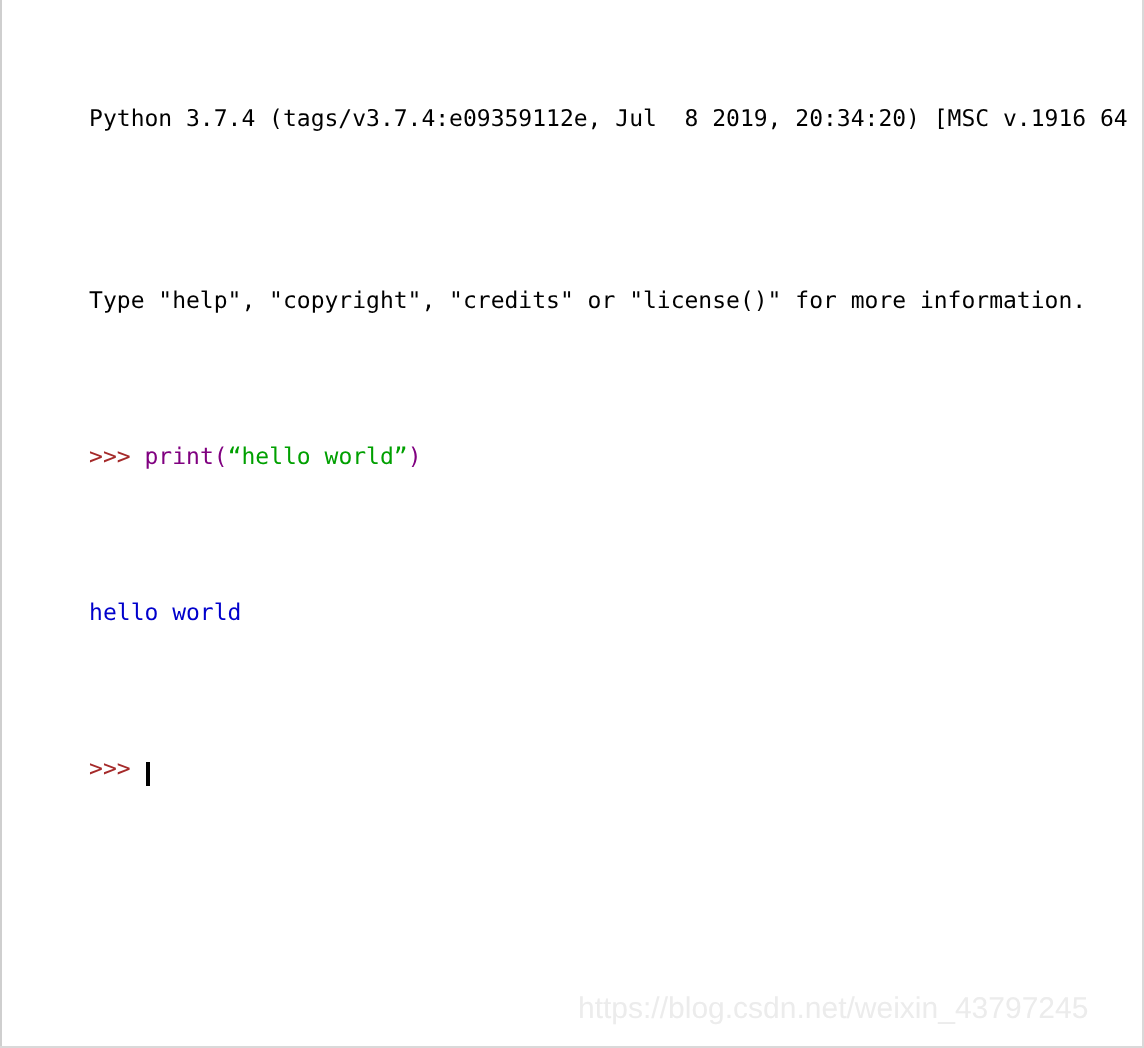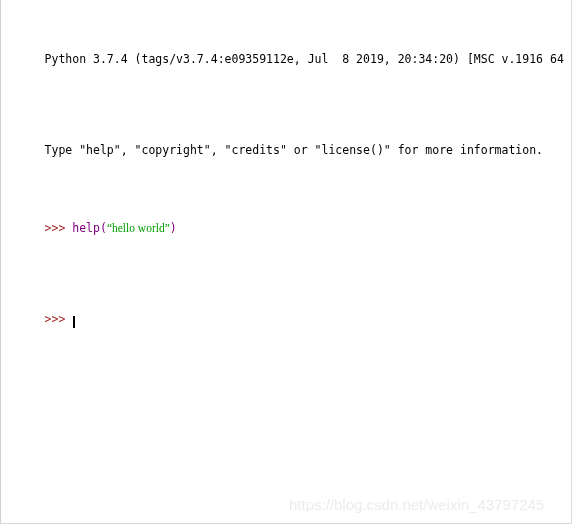--- a/index.html
+++ b/index.html
@@ -47,21 +47,21 @@
     letter-spacing: 0px;
   }
 
   .line {
     white-space: pre;
     min-height: 13px;
   }
 
   .tok-prompt  { color: #a52a2a; }
   .tok-keyword { color: #800080; }
-  .tok-string  { color: #00a000; font-family: Liberation Serif, serif; }
+  .tok-string  { color: #00a000; }
   .tok-output  { color: #0000cc; }
   .tok-plain   { color: #000000; }
 
   .cursor {
     display: inline-block;
     width: 2px;
     height: 12px;
     background: #000000;
     vertical-align: text-bottom;
     margin-left: 1px;
@@ -91,23 +91,26 @@
     <div class="line">
       <span class="tok-plain">Python 3.7.4 (tags/v3.7.4:e09359112e, Jul  8 2019, 20:34:20) [MSC v.1916 64 bit</span>
     </div>
 
 
     <div class="line">
       <span class="tok-plain">Type "help", "copyright", "credits" or "license()" for more information.</span>
     </div>
 
     <div class="line">
-      <span class="tok-prompt">&gt;&gt;&gt; </span><span class="tok-keyword">help</span><span class="tok-keyword">(</span><span class="tok-string">“hello world”</span><span class="tok-keyword">)</span>
+      <span class="tok-prompt">&gt;&gt;&gt; </span><span class="tok-keyword">print</span><span class="tok-keyword">(</span><span class="tok-string">“hello world”</span><span class="tok-keyword">)</span>
     </div>
 
+    <div class="line">
+      <span class="tok-output">hello world</span>
+    </div>
 
     <div class="line">
       <span class="tok-prompt">&gt;&gt;&gt; </span><span class="cursor"></span>
     </div>
 
   </div>
 
   <div class="watermark">https://blog.csdn.net/weixin_43797245</div>
 
 </div>

